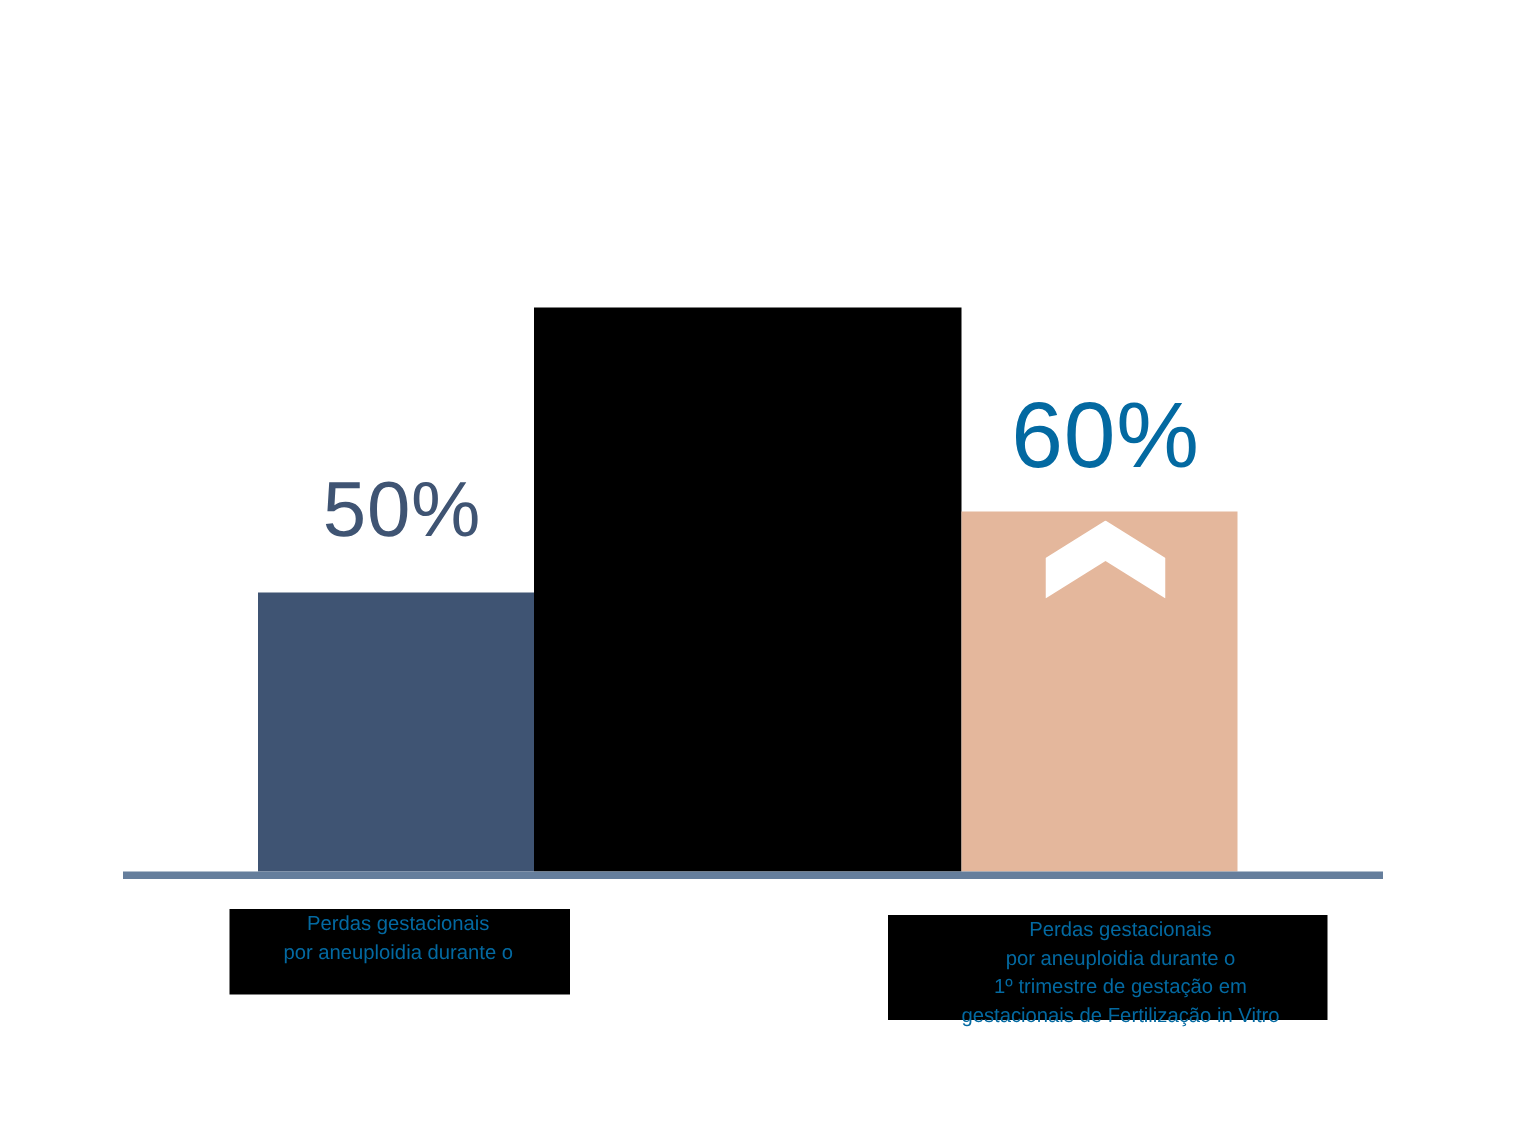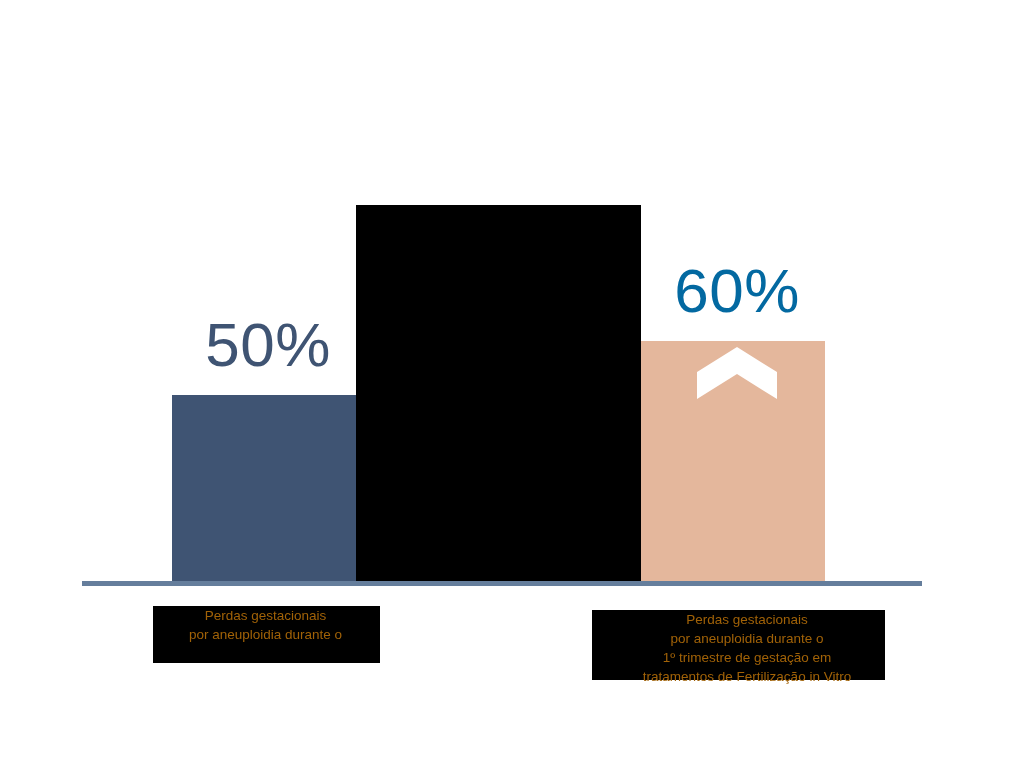--- a/index.html
+++ b/index.html
@@ -72,21 +72,21 @@
     letter-spacing: 0.5px;
     white-space: nowrap;
     line-height: 1;
   }
 
   .value-blue {
     left: 188px;
     top: 314px;
     width: 160px;
     text-align: center;
-    font-size: 62px;
+    font-size: 52px;
     color: #3f5473;
   }
 
   .value-peach {
     left: 657px;
     top: 260px;
     width: 160px;
     text-align: center;
     font-size: 62px;
     color: #0369a1;
@@ -98,21 +98,21 @@
     left: 697px;
     top: 347px;
     width: 80px;
     height: 52px;
   }
 
   
   .caption {
     position: absolute;
     font-family: "Liberation Sans", sans-serif;
-    color: #a16207;
+    color: #0369a1;
     font-size: 13.5px;
     line-height: 19px;
     text-align: center;
     white-space: nowrap;
   }
 
   .caption .cap-bg {
     position: absolute;
     background: #000000;
     z-index: 0;
@@ -187,17 +187,17 @@
       <span class="cap-line">por aneuploidia durante o</span>
     </div>
   </div>
 
   <div class="caption caption-2">
     <div class="cap-bg"></div>
     <div class="cap-lines">
       <span class="cap-line">Perdas gestacionais</span>
       <span class="cap-line">por aneuploidia durante o</span>
       <span class="cap-line">1º trimestre de gestação em</span>
-      <span class="cap-line"><span>tratamentos de Fertilização </span><span class="italic">in Vitro</span></span>
+      <span class="cap-line"><span>gestacionais de Fertilização </span><span class="italic">in Vitro</span></span>
     </div>
   </div>
 
 </div>
 
 </body></html>

